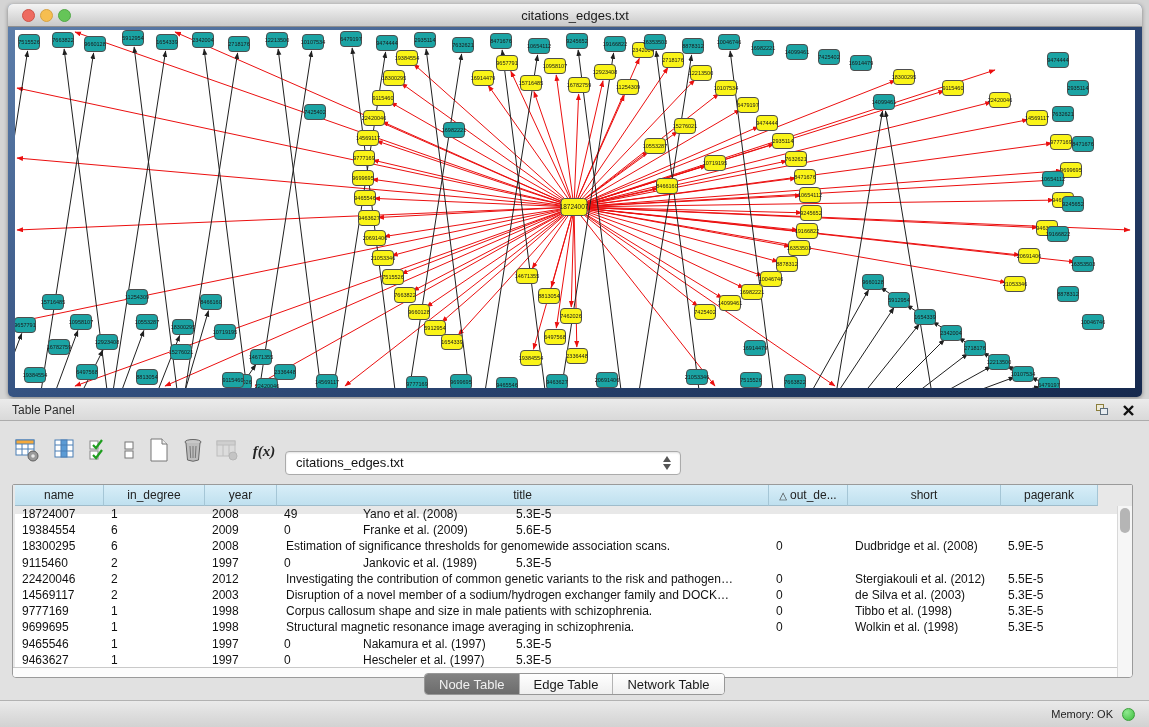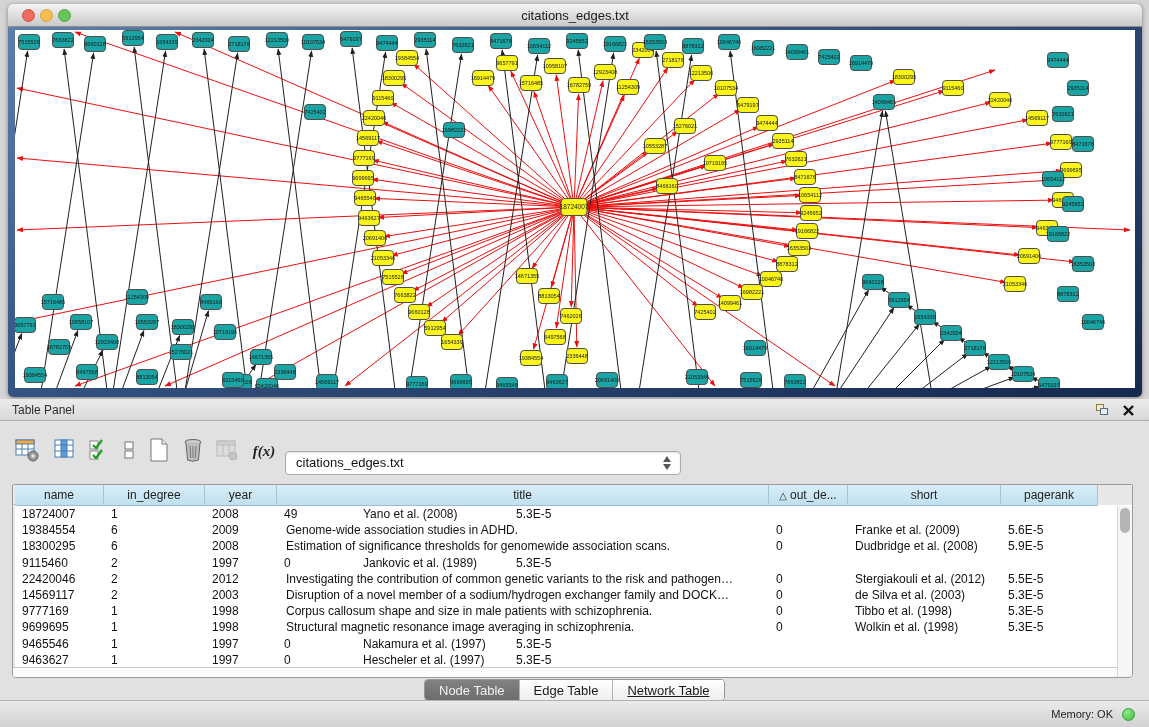--- a/index.html
+++ b/index.html
@@ -44,21 +44,21 @@
   #combo-value { left:10px; top:0; height:22px; line-height:22px; font-size:13px; color:#111; }
   #combo-stepper { right:8px; top:3px; width:9px; height:16px; }
   #combo-stepper .up { position:absolute; left:0; top:1px; width:0; height:0;
     border-left:4.5px solid transparent; border-right:4.5px solid transparent; border-bottom:6px solid #555; }
   #combo-stepper .dn { position:absolute; left:0; bottom:1px; width:0; height:0;
     border-left:4.5px solid transparent; border-right:4.5px solid transparent; border-top:6px solid #555; }
 
   
   #tbl { left:12px; top:85px; width:1121px; height:194px; background:#FFF;
     border:1px solid #9A9A9A; border-radius:2px 2px 4px 4px; overflow:hidden; }
-  #tbl-head { display:flex; height:20px; background:#E8E8E8; }
+  #tbl-head { display:flex; height:29px; background:#E8E8E8; }
   .hcell { height:21px; line-height:20px; font-size:12px; color:#222; text-align:center;
     background:linear-gradient(#D8EEF8,#BFE0EF); border-right:1px solid #A5C6D6;
     border-bottom:1px solid #9FBCCB; overflow:hidden; white-space:nowrap; }
   .gut { width:2px; background:#E8E8E8; border-bottom:1px solid #9FBCCB; }
   .col0{width:89px}.col1{width:101px}.col2{width:72px}.col3{width:492px}
   .col4{width:79px}.col5{width:153px}.col6{width:97px}
   .sortg { font-size:10px; margin-right:3px; color:#333; }
   #tbl-body { position:absolute; left:0; top:21px; width:1105px; height:162px; overflow:hidden; }
   .trow { display:flex; height:16.2px; }
   .tcell { height:16.2px; line-height:16px; font-size:12px; color:#111;
@@ -67,25 +67,25 @@
   #hscroll { position:absolute; left:0; bottom:0; width:1105px; height:10px;
     background:#FCFCFC; border-top:1px solid #C9C9C9; }
   #vscroll { position:absolute; right:0; top:21px; width:15px; height:173px;
     background:#F6F6F6; border-left:1px solid #D8D8D8; }
   #vthumb { position:absolute; left:2px; top:2px; width:10px; height:25px;
     background:#B5B5B5; border-radius:5px; }
 
   
   #tabbar { left:0; top:272px; width:100%; height:29px; }
   #seg { left:424px; top:2px; height:22px; display:flex;
-    border:1px solid #979797; border-radius:4px; overflow:hidden; background:#FFF;margin-top:6px; }
+    border:1px solid #979797; border-radius:4px; overflow:hidden; background:#FFF; }
   .segbtn { height:22px; line-height:21px; font-size:13px; color:#1A1A1A; text-align:center;
     background:linear-gradient(#FFFFFF,#EDEDED); border-right:1px solid #B3B3B3;
     padding:0 14px; cursor:pointer; }
-  .segbtn:last-child { border-right:none;text-decoration:underline; }
+  .segbtn:last-child { border-right:none; }
   .segbtn.sel { background:linear-gradient(#828282,#6A6A6A); color:#F1F1F1; }
 
   
   #statusbar { left:0; top:700px; width:1149px; height:27px;
     background:linear-gradient(#EAEAEA,#D2D2D2); border-top:1px solid #B2B2B2; }
   #mem-label { right:36px; top:0; height:27px; line-height:27px; font-size:11px; color:#222; }
   #mem-dot { right:14px; top:7px; width:13px; height:13px; border-radius:50%;
     background:radial-gradient(circle at 35% 30%,#8FE98F,#3DBE3D); border:1px solid #3A9E3A; }
 
   
@@ -618,21 +618,20 @@
           <div class="tcell col2">2008</div>
           <div class="tcell col4">49</div>
           <div class="tcell col5">Yano et al. (2008)</div>
           <div class="tcell col6">5.3E-5</div>
         </div>
         <div class="trow">
           <div class="gut" style="border-bottom: none;"></div>
           <div class="tcell col0">19384554</div>
           <div class="tcell col1">6</div>
           <div class="tcell col2">2009</div>
-          <div class="tcell col3">Genome-wide association studies in ADHD.</div>
           <div class="tcell col4">0</div>
           <div class="tcell col5">Franke et al. (2009)</div>
           <div class="tcell col6">5.6E-5</div>
         </div>
         <div class="trow">
           <div class="gut" style="border-bottom: none;"></div>
           <div class="tcell col0">18300295</div>
           <div class="tcell col1">6</div>
           <div class="tcell col2">2008</div>
           <div class="tcell col3">Estimation of significance thresholds for genomewide association scans.</div>

